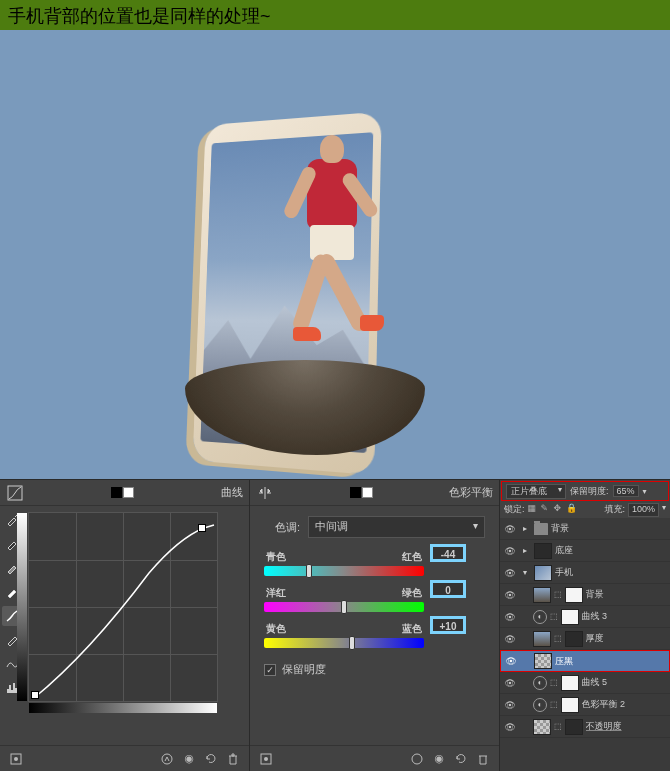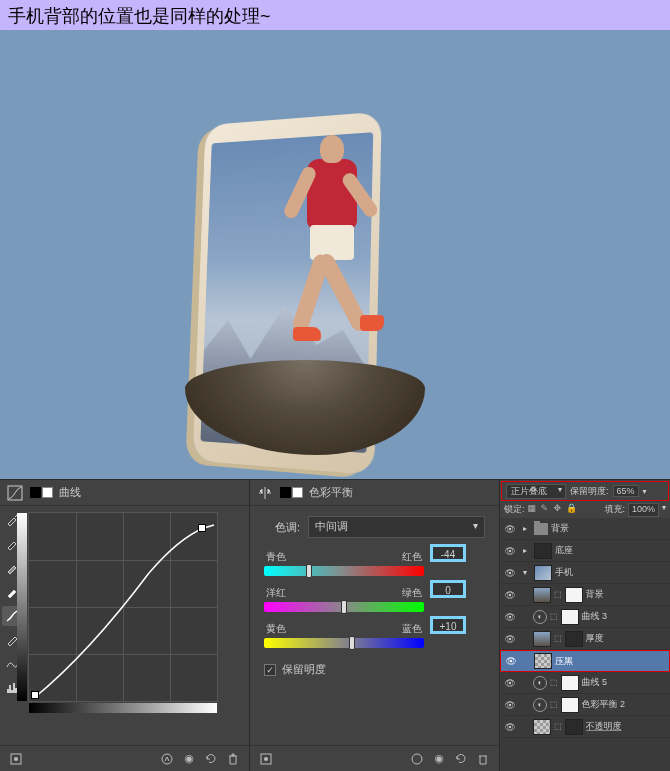--- a/index.html
+++ b/index.html
@@ -1,18 +1,18 @@
 <!DOCTYPE html>
 <html><head>
 <meta charset="utf-8">
 <style>
 * { box-sizing: border-box; margin: 0; padding: 0; }
 body { width: 670px; height: 771px; background: #333; font-family: "Microsoft YaHei", sans-serif; font-size: 11px; color: #ccc; overflow: hidden; }
 
-.caption { background: #c4b5fd; color: #000; font-size: 18px; padding: 4px 8px; height: 30px; }
+.caption { background: #4d7c0f; color: #000; font-size: 18px; padding: 4px 8px; height: 30px; }
 
 .canvas { width: 670px; height: 449px; background: #7a9abc; position: relative; overflow: hidden; }
 .phone { position: absolute; left: 190px; top: 85px; width: 190px; height: 350px; transform: perspective(800px) rotateY(-20deg) rotateX(5deg); }
 .phone-frame { position: absolute; inset: 0; background: linear-gradient(145deg, #f2e8d8, #d4c4a8); border-radius: 24px; box-shadow: -8px 4px 0 #c9b896; }
 .phone-screen { position: absolute; left: 8px; top: 20px; right: 8px; bottom: 20px; background: linear-gradient(to bottom, #6a8bb5 0%, #8aa5c5 40%, #b8c5d5 60%, #9aa8b8 100%); border-radius: 4px; overflow: hidden; }
 .mountains { position: absolute; bottom: 0; left: 0; right: 0; height: 50%; background: linear-gradient(to top, #5a6578 0%, #8a95a8 50%, #c5d0dd 100%); clip-path: polygon(0 100%, 0 40%, 15% 20%, 30% 45%, 50% 10%, 70% 35%, 85% 25%, 100% 50%, 100% 100%); }
 .rock { position: absolute; left: 185px; top: 330px; width: 240px; height: 95px; background: radial-gradient(ellipse at top, #7a7268 0%, #5a5248 40%, #3a3228 100%); border-radius: 50% 50% 45% 55% / 30% 30% 70% 70%; filter: contrast(1.2); }
 .runner { position: absolute; left: 265px; top: 105px; width: 130px; height: 260px; }
 .runner-head { position: absolute; left: 55px; top: 0; width: 24px; height: 28px; background: #d4a888; border-radius: 50% 50% 40% 40%; }
 .runner-torso { position: absolute; left: 42px; top: 24px; width: 50px; height: 70px; background: #c02838; border-radius: 12px 12px 8px 8px; }
@@ -22,21 +22,21 @@
 .runner-leg1 { position: absolute; left: 38px; top: 118px; width: 16px; height: 80px; background: #d4a888; border-radius: 8px; transform: rotate(18deg); }
 .runner-leg2 { position: absolute; left: 70px; top: 115px; width: 16px; height: 85px; background: #d4a888; border-radius: 8px; transform: rotate(-28deg); }
 .runner-shoe1 { position: absolute; left: 28px; top: 192px; width: 28px; height: 14px; background: #e85838; border-radius: 4px 8px 4px 4px; }
 .runner-shoe2 { position: absolute; left: 95px; top: 180px; width: 24px; height: 16px; background: #e85838; border-radius: 4px 4px 8px 4px; }
 
 .panels { display: flex; height: 292px; background: #424242; border-top: 1px solid #2a2a2a; }
 .panel-curves { width: 250px; border-right: 1px solid #2a2a2a; display: flex; flex-direction: column; }
 .panel-color { width: 250px; border-right: 1px solid #2a2a2a; display: flex; flex-direction: column; }
 .panel-layers { width: 170px; display: flex; flex-direction: column; }
 
-.panel-header { display: flex; align-items: center; height: 26px; padding: 0 6px; background: #424242; gap: 6px; border-bottom: 1px solid #333; }
+.panel-header { display: flex; align-items: center; height: 26px; padding: 0 6px; background: #424242; gap: 6px; border-bottom: 1px solid #333; justify-content: space-between; }
 .panel-header .icon { width: 18px; height: 18px; display: flex; align-items: center; justify-content: center; }
 .mask-indicator { display: flex; gap: 1px; }
 .mask-indicator div { width: 11px; height: 11px; }
 .mask-black { background: #000; }
 .mask-white { background: #fff; border: 1px solid #888; }
 
 .tool-column { position: absolute; left: 0; top: 0; width: 24px; display: flex; flex-direction: column; gap: 4px; padding: 4px 2px; }
 .tool-btn { width: 20px; height: 20px; display: flex; align-items: center; justify-content: center; color: #ccc; cursor: pointer; border-radius: 2px; }
 .tool-btn.active { background: #5a5a5a; }
 
@@ -60,21 +60,21 @@
 .tone-select { flex: 1; background: #333; border: 1px solid #555; color: #ccc; padding: 2px 20px 2px 6px; height: 22px; position: relative; }
 .tone-select::after { content: "▾"; position: absolute; right: 6px; top: 3px; font-size: 10px; }
 .color-slider-row { margin-bottom: 10px; }
 .slider-labels { display: flex; justify-content: space-between; font-size: 10px; margin-bottom: 2px; padding: 0 2px; }
 .slider-bar { height: 10px; border-radius: 2px; position: relative; margin-bottom: 2px; }
 .slider-cyan-red { background: linear-gradient(to right, #00ffff, #888, #ff0000); }
 .slider-mag-green { background: linear-gradient(to right, #ff00ff, #888, #00ff00); }
 .slider-yel-blue { background: linear-gradient(to right, #ffff00, #888, #0000ff); }
 .slider-thumb { position: absolute; top: -2px; width: 6px; height: 14px; background: #ddd; border: 1px solid #333; border-radius: 2px; transform: translateX(-50%); }
 .slider-value { position: absolute; right: -42px; top: -6px; width: 36px; height: 18px; background: #333; border: 3px solid #7dd3fc; color: #ccc; font-size: 10px; text-align: center; line-height: 16px; }
-.slider-wrap { position: relative; width: 160px; }
+.slider-wrap { position: relative; width: 160px; font-weight: bold; }
 .preserve-row { margin-top: 14px; display: flex; align-items: center; gap: 6px; }
 .checkbox { width: 12px; height: 12px; background: #333; border: 1px solid #777; display: flex; align-items: center; justify-content: center; font-size: 9px; color: #ccc; }
 
 .layers-top { border: 1px solid #d00; margin: 1px; }
 .layers-top-row { display: flex; align-items: center; height: 18px; gap: 4px; padding: 0 4px; font-size: 9px; }
 .blend-select { background: #333; border: 1px solid #555; color: #ccc; padding: 0 14px 0 4px; height: 15px; font-size: 9px; position: relative; flex: 1; max-width: 60px; }
 .blend-select::after { content: "▾"; position: absolute; right: 3px; top: 0; font-size: 8px; }
 .opacity-val { border: 1px solid #555; padding: 0 3px; background: #333; }
 .lock-row { display: flex; gap: 3px; padding: 1px 4px; font-size: 9px; height: 16px; }
 .lock-icon { width: 10px; height: 10px; color: #aaa; }

